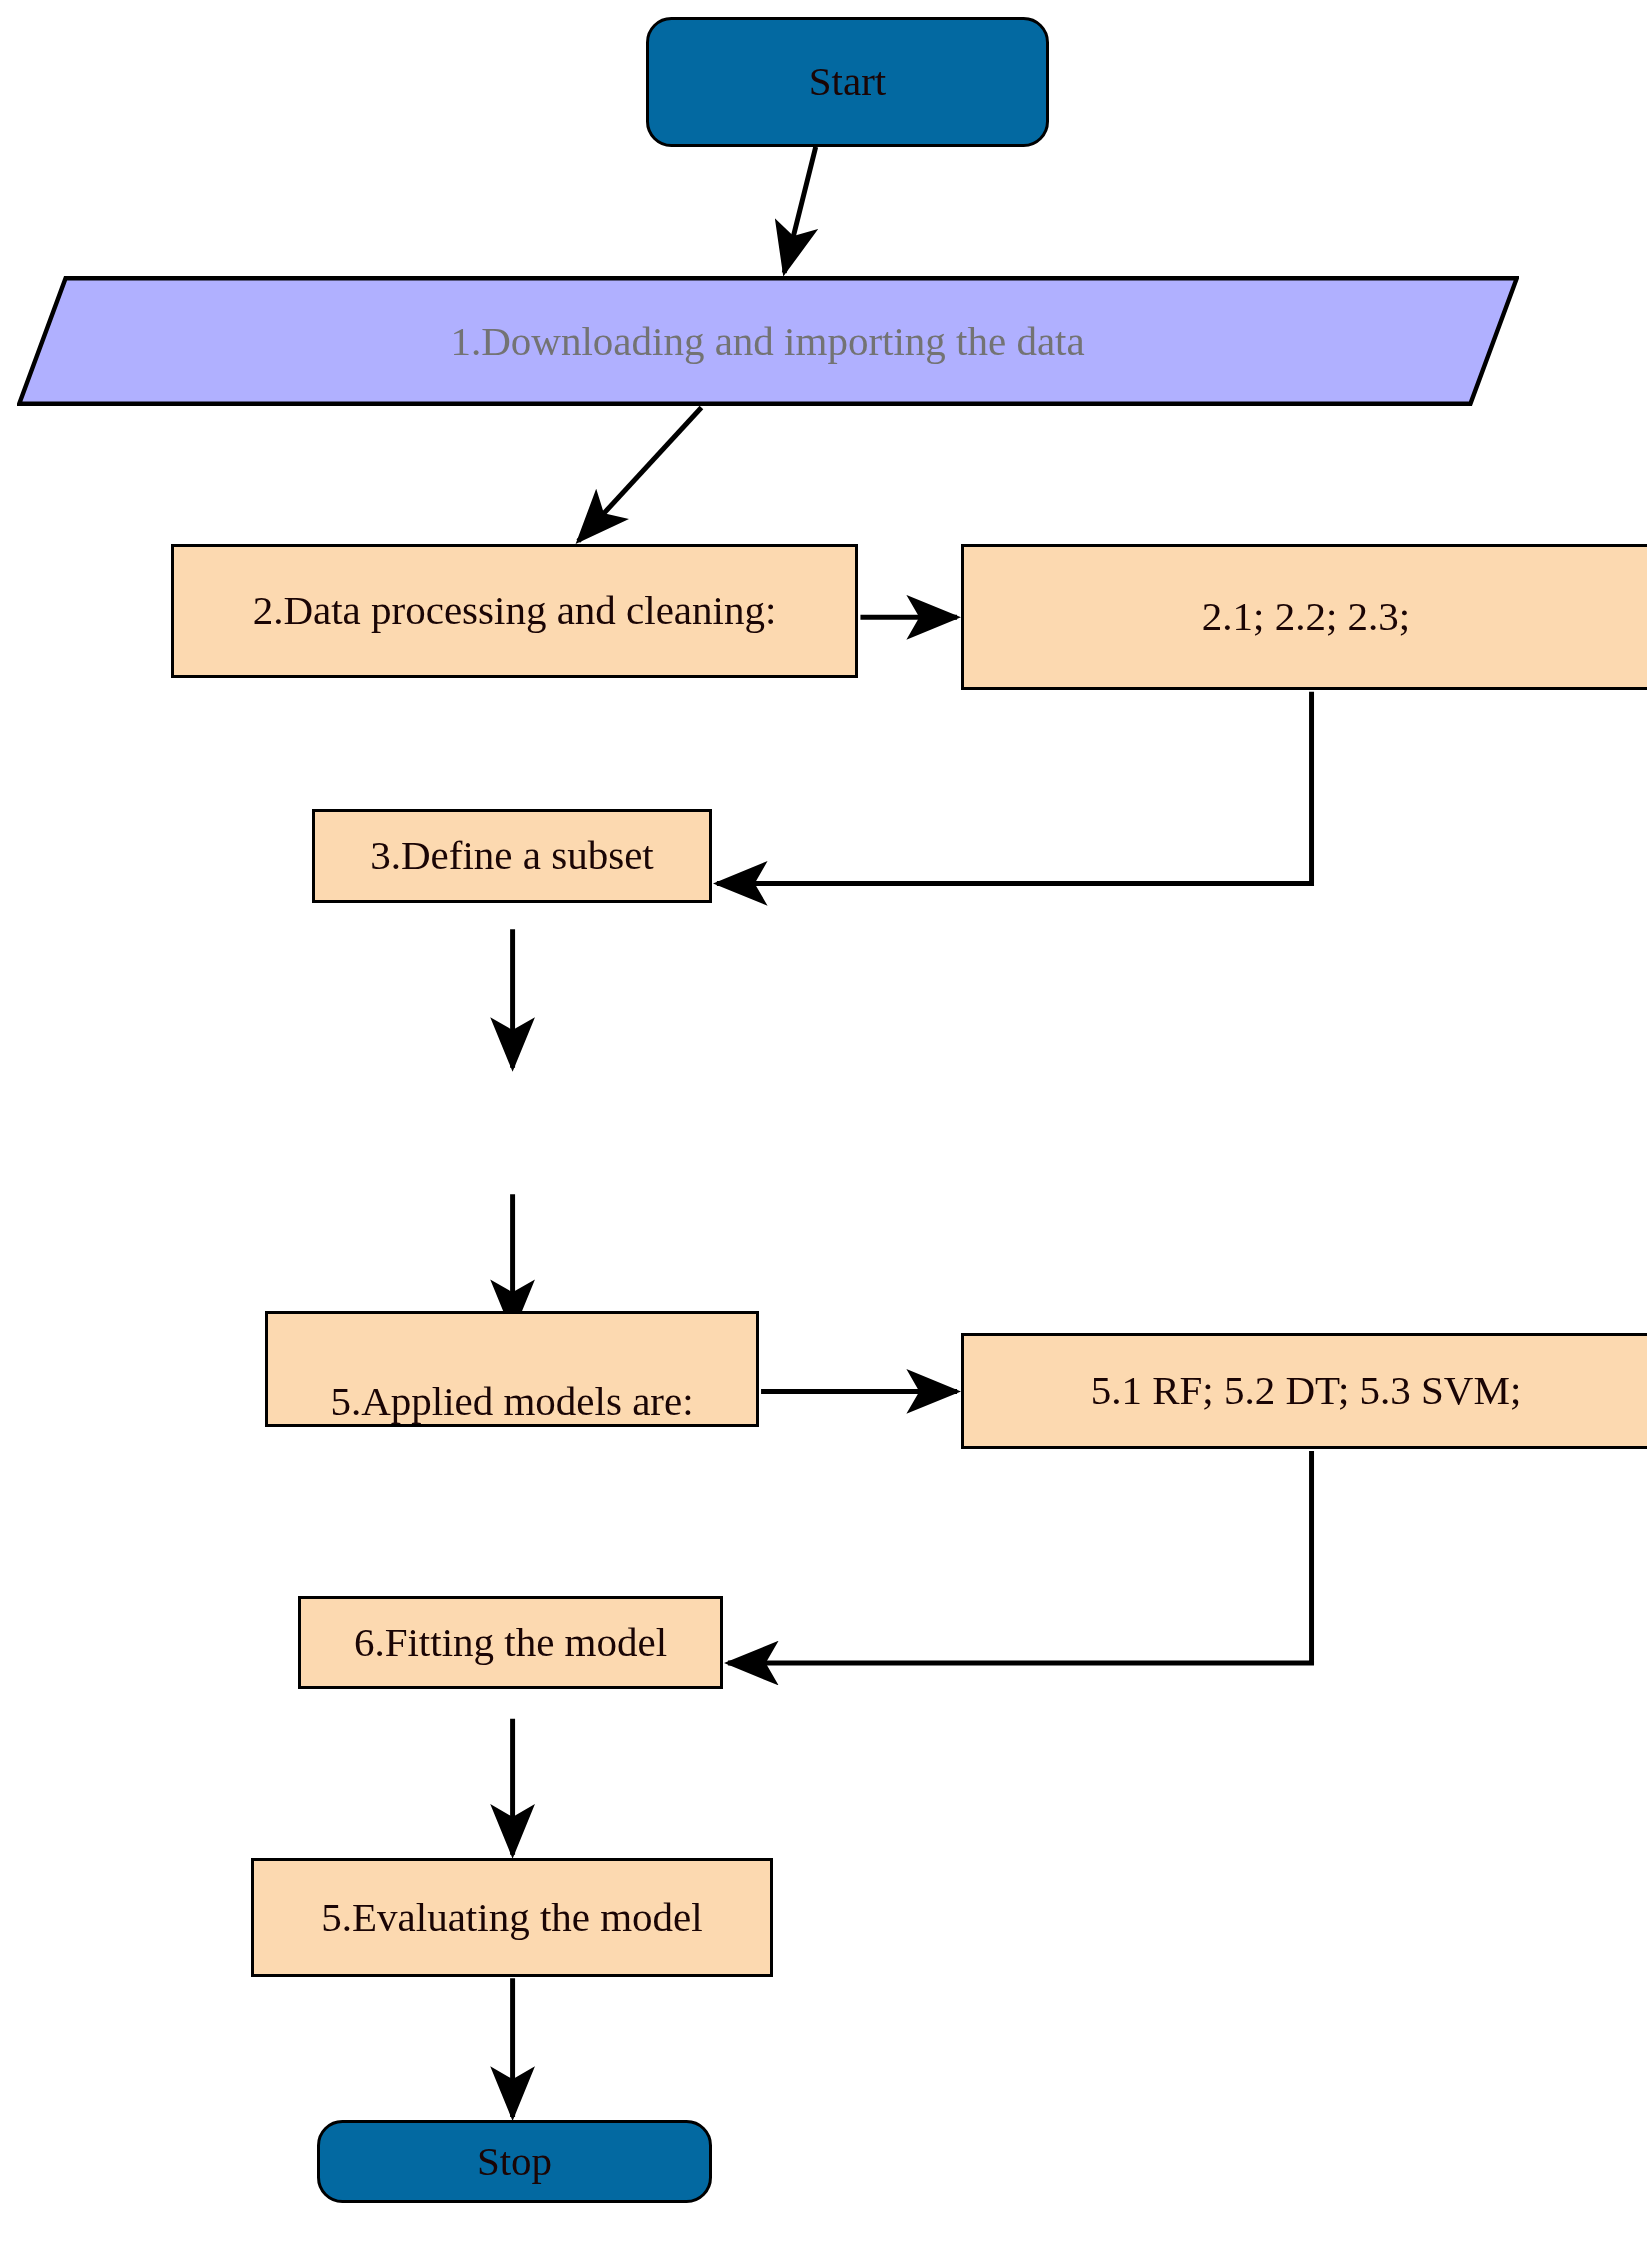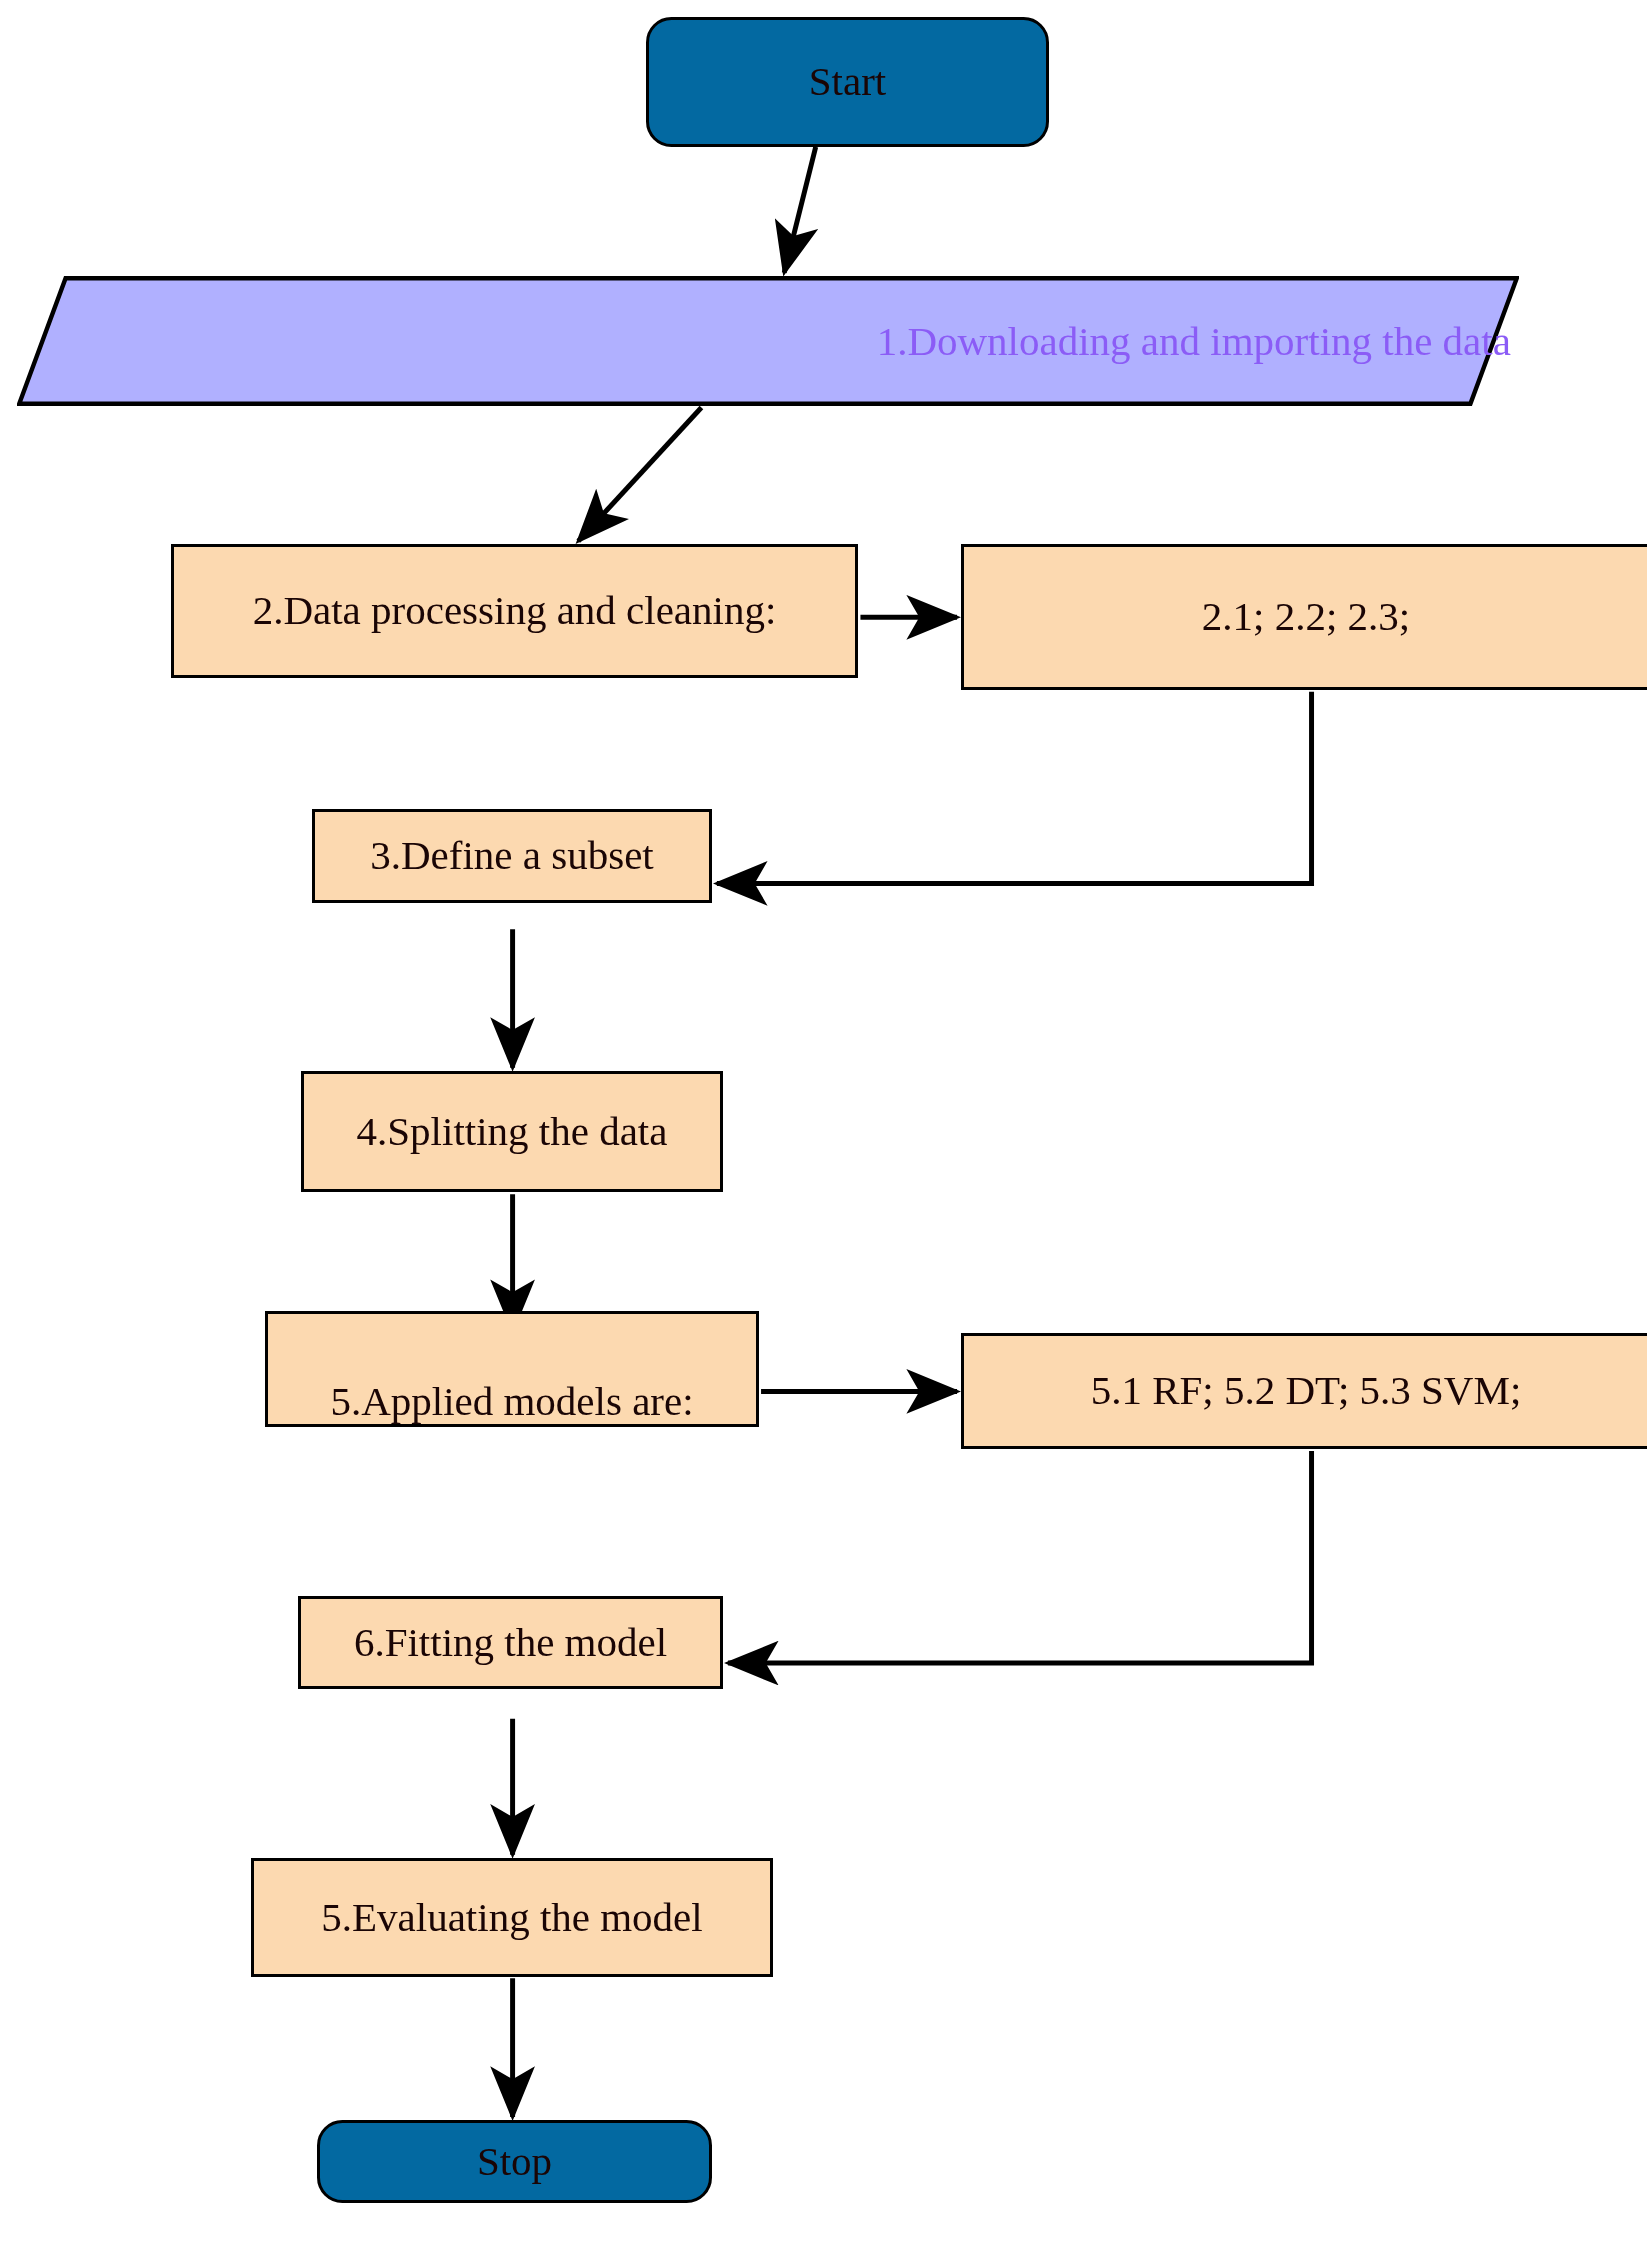--- a/index.html
+++ b/index.html
@@ -60,23 +60,23 @@
     height: 100%;
   }
   .node-io-label {
     position: absolute;
     left: 0;
     top: 0;
     width: 100%;
     height: 100%;
     display: flex;
     align-items: center;
-    justify-content: flex-end;
+    justify-content: center;
     font-size: 41px;
-    color: #8b5cf6;
+    color: #737373;
   }
   .node-label {
     display: block;
     padding: 0 7.7px;
     white-space: nowrap;
   }
 </style>
 </head>
 <body>
 
@@ -128,23 +128,20 @@
   </div>
 
   <div class="node node-process" style="left:961px; top:544px; width:690px; height:146px;">
     <span class="node-label">2.1; 2.2; 2.3;</span>
   </div>
 
   <div class="node node-process" style="left:312px; top:809px; width:400px; height:94px;">
     <span class="node-label">3.Define a subset</span>
   </div>
 
-  <div class="node node-process" style="left:301px; top:1071px; width:422px; height:121px;">
-    <span class="node-label">4.Splitting the data</span>
-  </div>
 
   <div class="node node-process" style="left:265px; top:1311px; width:494px; height:116px;align-items:flex-end;">
     <span class="node-label">5.Applied models are:</span>
   </div>
 
   <div class="node node-process" style="left:961px; top:1333px; width:690px; height:116px;">
     <span class="node-label">5.1 RF; 5.2 DT; 5.3 SVM;</span>
   </div>
 
   <div class="node node-process" style="left:298px; top:1596px; width:425px; height:93px;">

